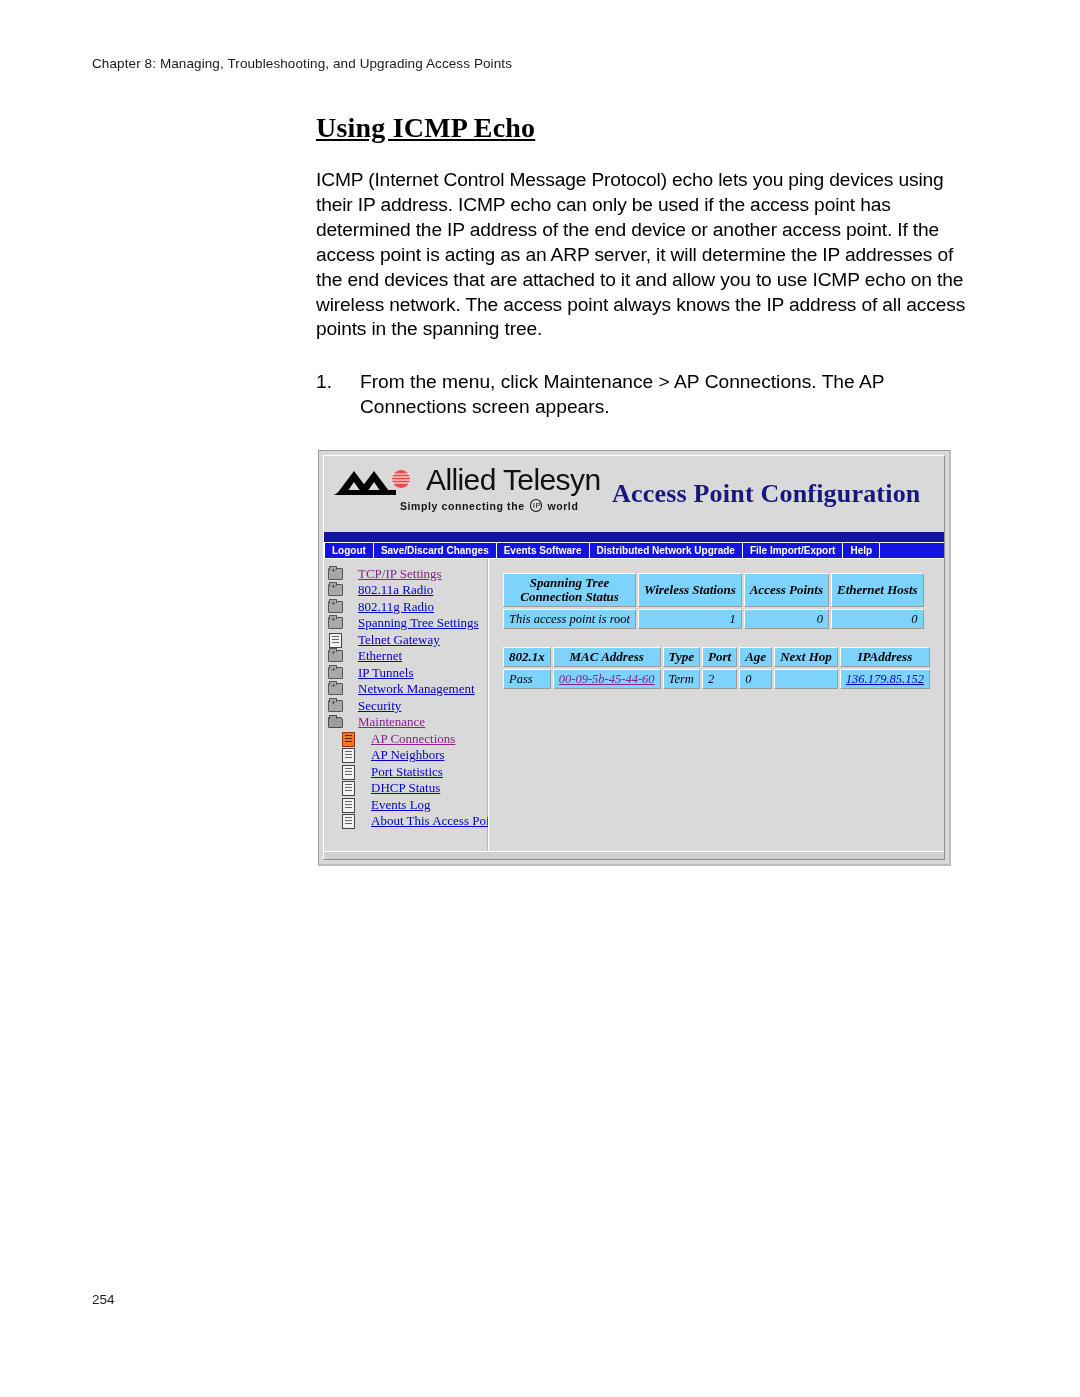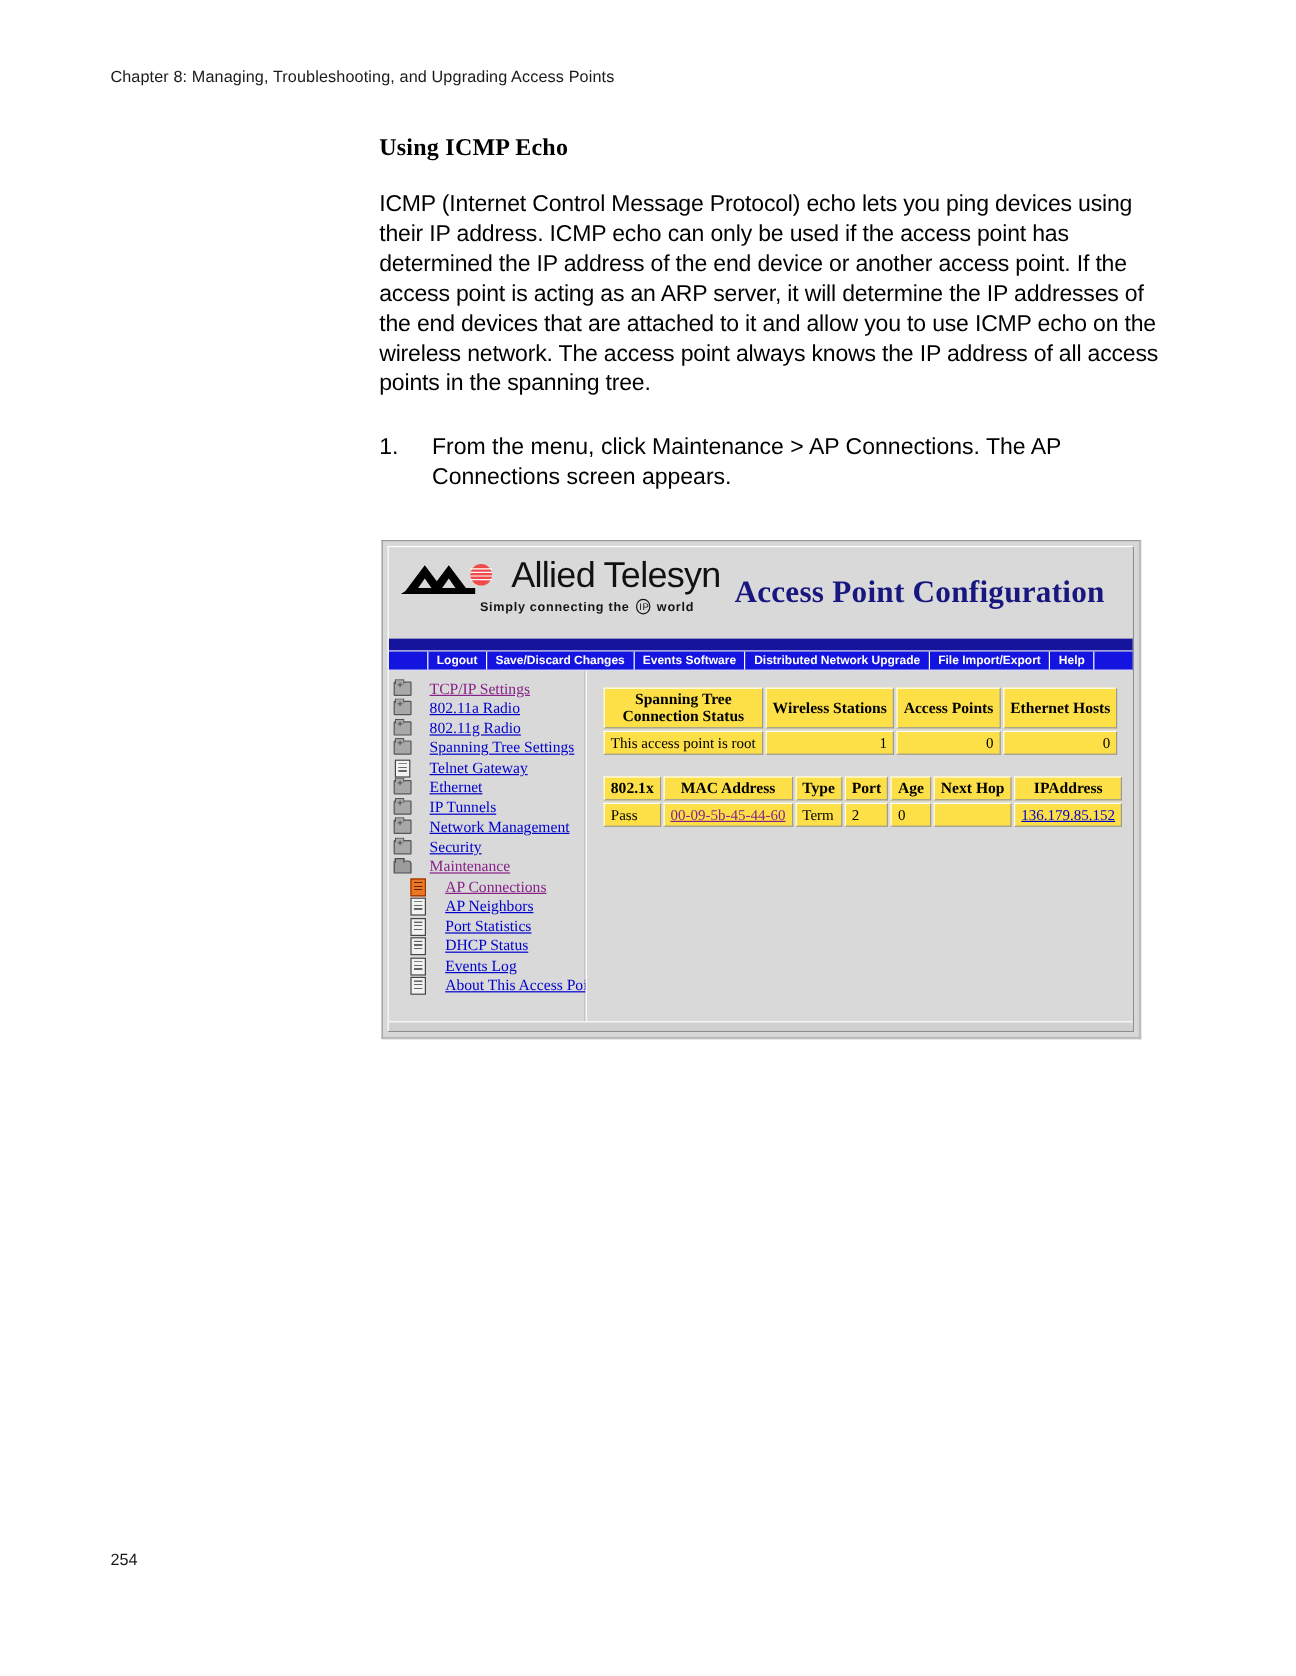--- a/index.html
+++ b/index.html
@@ -37,23 +37,24 @@
   
   .col {
     position: absolute;
     left: 316px;
     top: 112px;
     width: 650px;
   }
   h1.section-title {
     font-family: "Liberation Serif", serif;
     font-weight: bold;
-    font-size: 20px;
+    font-size: 28px;
     margin: 0 0 24px 0;
     letter-spacing: 0.2px;
+    text-decoration: underline;
   }
   p.body-text {
     font-size: 19.2px;
     line-height: 24.9px;
     margin: 0 0 28px 0;
     letter-spacing: -0.15px;
   }
   p.lead-in {
     font-size: 19.2px;
     line-height: 24.9px;
@@ -166,21 +167,21 @@
   
   .navybar {
     height: 10px;
     background: #14149c;
     border-bottom: 1px solid #ffffff;
   }
   .menubar {
     background: #1414e0;
     height: 15px;
     display: flex;
-    justify-content: center;
+    justify-content: flex-start;
     align-items: center;
     border-bottom: 1px solid #ffffff;
   }
   .menubar .mi {
     color: #ffffff;
     font-size: 10px;
     font-weight: bold;
     padding: 0 7px;
     line-height: 15px;
     white-space: nowrap;
@@ -307,28 +308,29 @@
 
   
   table.gtab {
     border-collapse: separate;
     border-spacing: 2px;
     font-family: "Liberation Serif", serif;
     background: transparent;
     margin: 0 0 14px 0;
   }
   table.gtab td, table.gtab th {
-    background: #fde047;
+    background: #7dd3fc;
     border: 1px solid #ffffff;
     border-right-color: #9a9a9a;
     border-bottom-color: #9a9a9a;
     padding: 2px 5px;
     font-size: 12.5px;
     font-weight: normal;
     line-height: 14px;
+    font-style: italic;
   }
   table.gtab th {
     font-weight: bold;
     text-align: center;
     font-size: 13px;
   }
   td.num { text-align: right; }
   td.ctr { text-align: center; }
   a.cell-link {
     text-decoration: underline;

